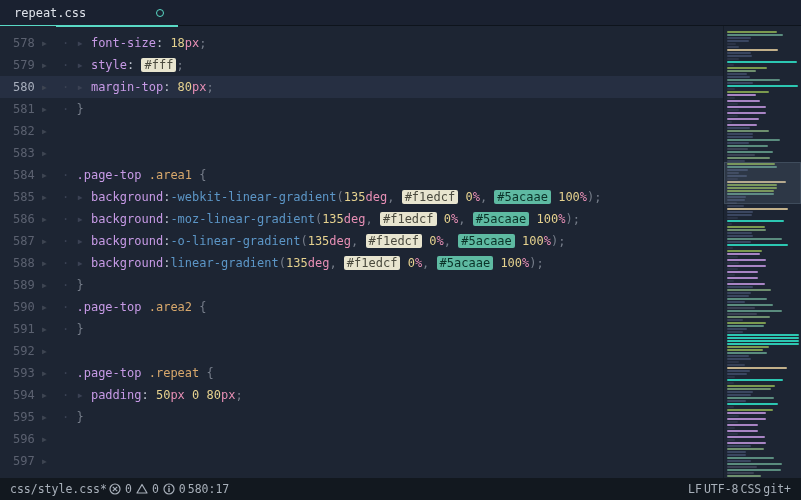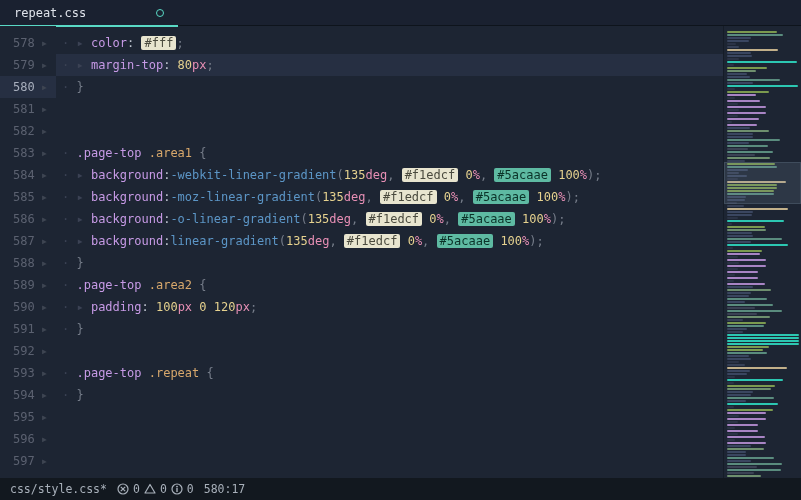--- a/index.html
+++ b/index.html
@@ -75,21 +75,21 @@
   }
   .mm-line{height:2px;margin:1px 0;border-radius:1px}
   .mm-vp{position:absolute;left:0;right:0;height:42px;top:136px;background:rgba(120,140,160,.18);border:1px solid rgba(120,140,160,.25)}
   
   .status{
     position:absolute;left:0;right:0;bottom:0;height:22px;
     background:var(--statusbar);color:#a8b0ba;
     display:flex;align-items:center;justify-content:space-between;
     font-size:11.5px;padding:0 10px;
   }
-  .status .l,.status .r{display:flex;align-items:flex-end;gap:10px}
+  .status .l,.status .r{display:flex;align-items:flex-end;gap:2px}
   .status .item{display:flex;align-items:center;gap:4px;white-space:nowrap}
   .ico{display:inline-block}
   .ico svg{display:block}
 </style>
 </head>
 <body>
 
 <div class="tabbar">
   <div class="tab active">
     <span>repeat.css</span>
@@ -114,36 +114,37 @@
       <div class="gl">590<span class="fl">▸</span></div>
       <div class="gl">591<span class="fl">▸</span></div>
       <div class="gl">592<span class="fl">▸</span></div>
       <div class="gl">593<span class="fl">▸</span></div>
       <div class="gl">594<span class="fl">▸</span></div>
       <div class="gl">595<span class="fl">▸</span></div>
       <div class="gl">596<span class="fl">▸</span></div>
       <div class="gl">597<span class="fl">▸</span></div>
     </div>
   <div class="code" id="code">
-      <div class="row"><span class="inv">· </span><span class="inv">▸ </span><span class="kw">color</span><span class="col">: </span><span class="chip c1">#fff</span><span class="pm">;</span></div>
+      <div class="row"><span class="inv">· </span><span class="inv">▸ </span><span class="kw">font-size</span><span class="col">: </span><span class="num">18</span><span class="unit">px</span><span class="pm">;</span></div>
+      <div class="row"><span class="inv">· </span><span class="inv">▸ </span><span class="kw">style</span><span class="col">: </span><span class="chip c1">#fff</span><span class="pm">;</span></div>
       <div class="row cur"><span class="inv">· </span><span class="inv">▸ </span><span class="kw">margin-top</span><span class="col">: </span><span class="num">80</span><span class="unit">px</span><span class="pm">;</span></div>
       <div class="row"><span class="inv">· </span><span class="pm">}</span></div>
       <div class="row"></div>
       <div class="row"></div>
       <div class="row"><span class="inv">· </span><span class="sel">.page-top </span><span class="cls">.area1 </span><span class="pm">{</span></div>
       <div class="row"><span class="inv">· </span><span class="inv">▸ </span><span class="kw">background</span><span class="col">:</span><span class="fn">-webkit-linear-gradient</span><span class="pm">(</span><span class="num">135</span><span class="unit">deg</span><span class="pm">, </span><span class="chip c1">#f1edcf</span><span class="col"> </span><span class="num">0</span><span class="unit">%</span><span class="pm">, </span><span class="chip c2">#5acaae</span><span class="col"> </span><span class="num">100</span><span class="unit">%</span><span class="pm">)</span><span class="pm">;</span></div>
       <div class="row"><span class="inv">· </span><span class="inv">▸ </span><span class="kw">background</span><span class="col">:</span><span class="fn">-moz-linear-gradient</span><span class="pm">(</span><span class="num">135</span><span class="unit">deg</span><span class="pm">, </span><span class="chip c1">#f1edcf</span><span class="col"> </span><span class="num">0</span><span class="unit">%</span><span class="pm">, </span><span class="chip c2">#5acaae</span><span class="col"> </span><span class="num">100</span><span class="unit">%</span><span class="pm">)</span><span class="pm">;</span></div>
       <div class="row"><span class="inv">· </span><span class="inv">▸ </span><span class="kw">background</span><span class="col">:</span><span class="fn">-o-linear-gradient</span><span class="pm">(</span><span class="num">135</span><span class="unit">deg</span><span class="pm">, </span><span class="chip c1">#f1edcf</span><span class="col"> </span><span class="num">0</span><span class="unit">%</span><span class="pm">, </span><span class="chip c2">#5acaae</span><span class="col"> </span><span class="num">100</span><span class="unit">%</span><span class="pm">)</span><span class="pm">;</span></div>
       <div class="row"><span class="inv">· </span><span class="inv">▸ </span><span class="kw">background</span><span class="col">:</span><span class="fn">linear-gradient</span><span class="pm">(</span><span class="num">135</span><span class="unit">deg</span><span class="pm">, </span><span class="chip c1">#f1edcf</span><span class="col"> </span><span class="num">0</span><span class="unit">%</span><span class="pm">, </span><span class="chip c2">#5acaae</span><span class="col"> </span><span class="num">100</span><span class="unit">%</span><span class="pm">)</span><span class="pm">;</span></div>
       <div class="row"><span class="inv">· </span><span class="pm">}</span></div>
       <div class="row"><span class="inv">· </span><span class="sel">.page-top </span><span class="cls">.area2 </span><span class="pm">{</span></div>
-      <div class="row"><span class="inv">· </span><span class="inv">▸ </span><span class="kw">padding</span><span class="col">: </span><span class="num">100</span><span class="unit">px</span><span class="col"> </span><span class="num">0</span><span class="col"> </span><span class="num">120</span><span class="unit">px</span><span class="pm">;</span></div>
       <div class="row"><span class="inv">· </span><span class="pm">}</span></div>
       <div class="row"></div>
       <div class="row"><span class="inv">· </span><span class="sel">.page-top </span><span class="cls">.repeat </span><span class="pm">{</span></div>
+      <div class="row"><span class="inv">· </span><span class="inv">▸ </span><span class="kw">padding</span><span class="col">: </span><span class="num">50</span><span class="unit">px</span><span class="col"> </span><span class="num">0</span><span class="col"> </span><span class="num">80</span><span class="unit">px</span><span class="pm">;</span></div>
       <div class="row"><span class="inv">· </span><span class="pm">}</span></div>
     </div>
   <div class="minimap" id="minimap">
     <div class="mm-line" style="background: rgb(123, 154, 79); width: 49.7979px;"></div>
       <div class="mm-line" style="background: rgb(90, 140, 126); width: 55.5367px;"></div>
       <div class="mm-line" style="background: rgb(58, 70, 96); width: 24.4723px;"></div>
       <div class="mm-line" style="background: rgb(58, 70, 96); width: 22.1349px;"></div>
       <div class="mm-line" style="background: rgb(43, 51, 70); width: 8.81028px;"></div>
       <div class="mm-line" style="background: rgb(54, 64, 86); width: 12.4984px;"></div>
       <div class="mm-line" style="background: rgb(194, 176, 138); width: 50.6478px;"></div>
@@ -315,13 +316,19 @@
         <svg width="12" height="12" viewBox="0 0 12 12">
             <circle cx="6" cy="6" r="5" fill="none" stroke="#a8b0ba" stroke-width="1.2"></circle>
             <circle cx="6" cy="3.6" r="0.9" fill="#a8b0ba"></circle>
             <rect x="5.3" y="5" width="1.4" height="4" fill="#a8b0ba"></rect>
           </svg>
       </span>
       <span>0</span>
     </span>
     <span class="item">580:17</span>
   </div>
+  <div class="r">
+    <span class="item">LF</span>
+    <span class="item">UTF-8</span>
+    <span class="item">CSS</span>
+    <span class="item">git+</span>
+  </div>
 </div>
 
 </body></html>

